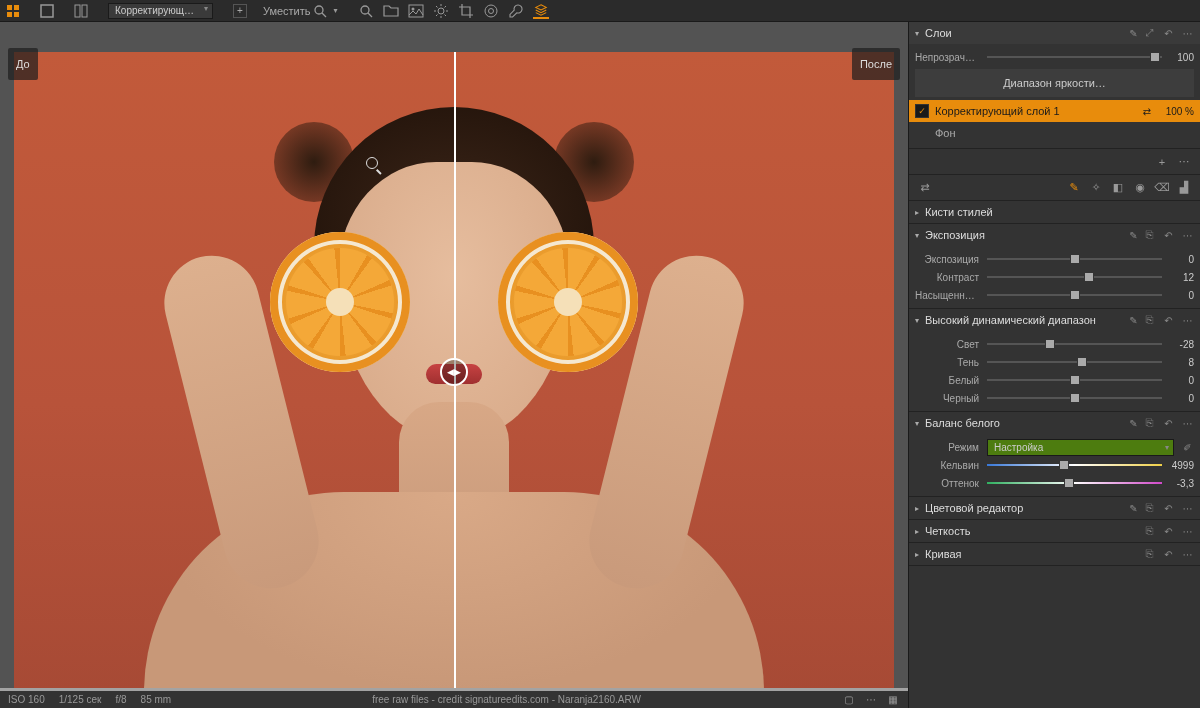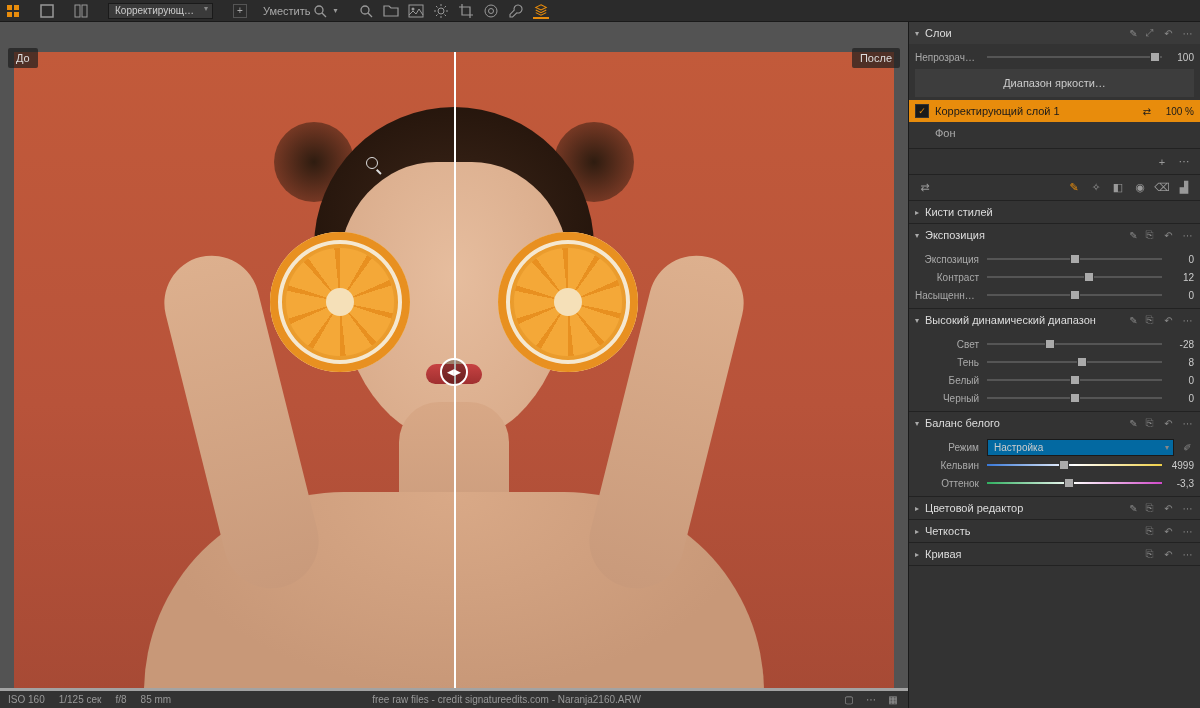--- a/index.html
+++ b/index.html
@@ -41,21 +41,21 @@
 .arm{position:absolute;width:95px;height:340px;background:linear-gradient(#ddb08e,#c99a7b);border-radius:48px;bottom:100px}
 .arm.l{left:180px;transform:rotate(-14deg)}
 .arm.r{right:180px;transform:rotate(14deg)}
 .orange{position:absolute;width:140px;height:140px;border-radius:50%;top:180px;background:radial-gradient(circle,#fff3d8 0%,#f4b94a 18%,#e89526 65%,#c9701a 100%);box-shadow:inset 0 0 0 8px #e89020,inset 0 0 0 12px #f5e8d0}
 .orange::before{content:"";position:absolute;inset:16px;border-radius:50%;background:repeating-conic-gradient(#f4a838 0deg 30deg,#e89020 30deg 36deg)}
 .orange::after{content:"";position:absolute;inset:56px;border-radius:50%;background:#f5e0b8}
 .orange.l{left:256px}
 .orange.r{right:256px}
 .divider{position:absolute;top:0;bottom:0;left:50%;width:2px;background:#fff;z-index:5}
 .drag-handle{position:absolute;top:50%;left:50%;transform:translate(-50%,-50%);width:28px;height:28px;border:2px solid #fff;border-radius:50%;background:rgba(0,0,0,.3);z-index:6;display:flex;align-items:center;justify-content:center;font-size:9px;color:#fff;cursor:ew-resize}
-.badge{position:absolute;top:26px;background:rgba(30,30,30,.7);color:#ddd;font-size:11px;padding:4px 8px;border-radius:2px;z-index:7}
+.badge{position:absolute;top:26px;background:rgba(30,30,30,.7);color:#ddd;font-size:11px;padding:10px 8px;border-radius:2px;z-index:7}
 .badge.bl{left:8px}
 .badge.br{right:8px}
 .loupe{position:absolute;top:105px;left:352px;width:16px;height:16px;z-index:7}
 .loupe::before{content:"";position:absolute;width:10px;height:10px;border:1.5px solid #ddd;border-radius:50%}
 .loupe::after{content:"";position:absolute;width:6px;height:1.5px;background:#ddd;transform:rotate(45deg);bottom:1px;right:0}
 .statusbar{height:20px;background:#333;display:flex;align-items:center;padding:0 8px;font-size:10px;color:#999;gap:14px;border-top:3px solid #a3a3a3}
 .statusbar .sbcenter{flex:1;text-align:center}
 .sbicons{display:flex;gap:8px}
 .sbi{width:14px;height:14px;cursor:pointer;display:inline-flex;align-items:center;justify-content:center}
 
@@ -83,21 +83,21 @@
 .layer .chk{width:14px;height:14px;border:1px solid #333;background:#222;margin-right:6px;display:inline-flex;align-items:center;justify-content:center;font-size:9px}
 .layer.active .chk{background:#1a1a1a;color:#e88c0c}
 .layer .ltxt{flex:1;font-size:11px}
 .layer .lico{width:14px;font-size:10px;text-align:center}
 .layer .lpct{width:40px;text-align:right;font-size:10px}
 .tool-row{display:flex;justify-content:flex-end;gap:6px;padding:4px 8px;border-bottom:1px solid #222;height:26px;align-items:center}
 .tool-row.split{justify-content:space-between}
 .tri{display:flex;gap:6px}
 .trb{width:16px;height:16px;display:inline-flex;align-items:center;justify-content:center;cursor:pointer;color:#999}
 .trb.active{color:#e88c0c}
-.dd{flex:1;background:#0369a1;border:1px solid #1a1a1a;height:17px;padding:0 6px;color:#ccc;position:relative;cursor:pointer;font-size:10px;display:flex;align-items:center}
+.dd{flex:1;background:#4d7c0f;border:1px solid #1a1a1a;height:17px;padding:0 6px;color:#ccc;position:relative;cursor:pointer;font-size:10px;display:flex;align-items:center}
 .dd::after{content:"▾";position:absolute;right:4px;font-size:8px;color:#888}
 .hdr-icons{display:flex;gap:3px;align-items:center}
 svg{width:100%;height:100%}
 </style>
 </head>
 <body>
 
 <div class="topbar">
   <div class="tgrp">
     <span class="tico active">

